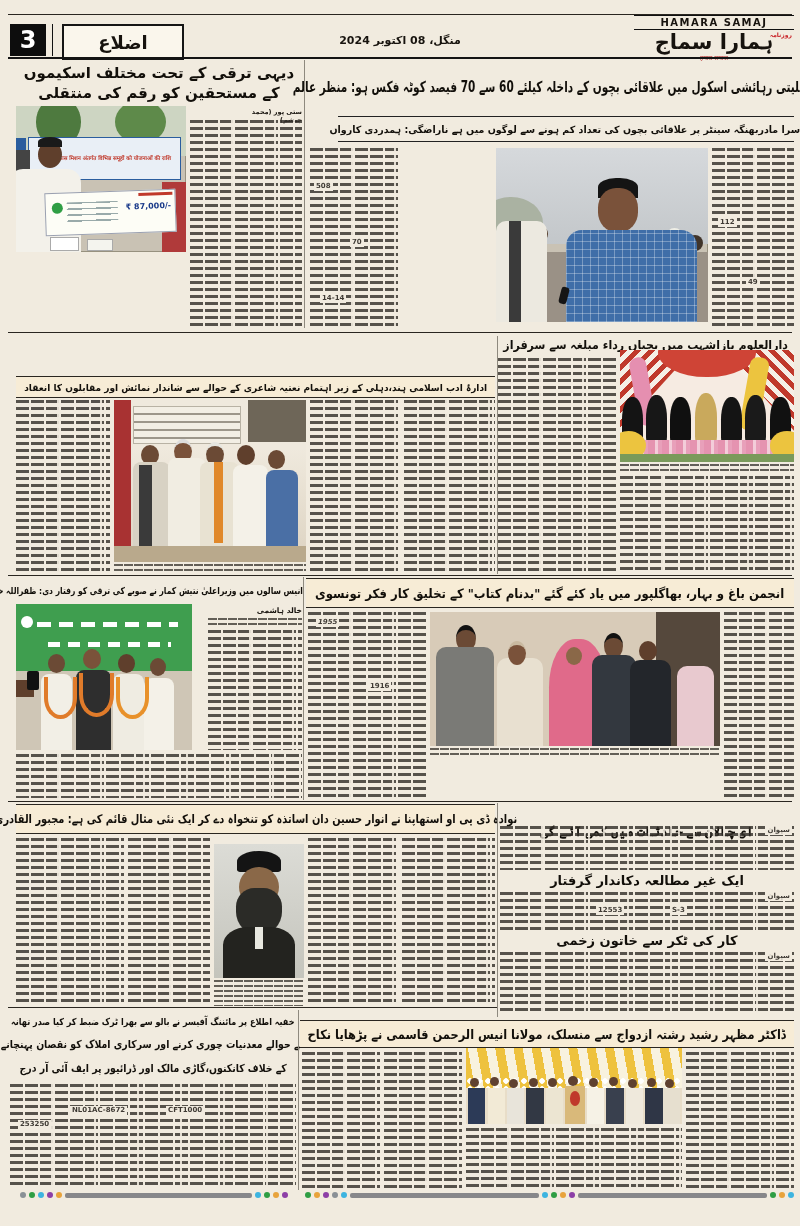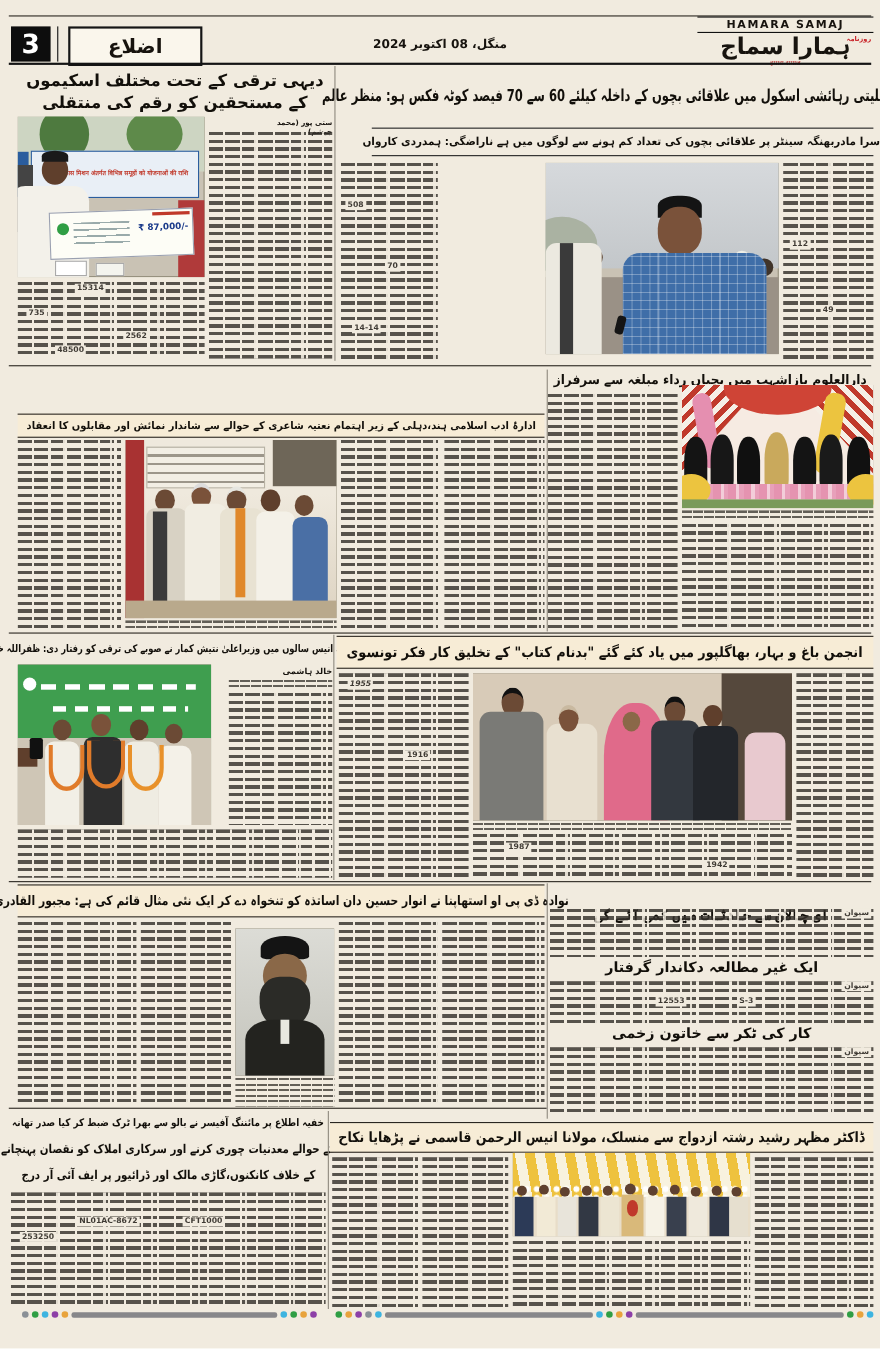--- a/index.html
+++ b/index.html
@@ -129,26 +129,20 @@
       <div class="e rnd" style="left:5%;top:22%;width:11px;height:11px;background:#2f9e44;"></div>
       <div class="e" style="left:16%;top:22%;width:40%;height:56%;
            background-image:repeating-linear-gradient(180deg,#9aa 0 1.5px,transparent 1.5px 6px);"></div>
       <div class="e" style="right:3%;top:26%;font-size:8px;font-weight:800;color:#1a3a8a;direction:ltr;">₹ 87,000/-</div>
       <div class="e" style="right:2%;top:6%;width:26%;height:3px;background:#c0392b;"></div>
     </div>
     <div class="e" style="left:20%;top:90%;width:16%;height:8%;background:#fff;border:1px solid #aaa;"></div>
     <div class="e" style="left:42%;top:91%;width:14%;height:7%;background:#f4f4ee;border:1px solid #aaa;"></div>
   </div>
 
-  <div class="skel" style="left:16px;top:256px;width:170px;height:70px;">
-    <span class="frag" style="left:52px;top:2px;">15314</span>
-    <span class="frag" style="left:8px;top:24px;">735</span>
-    <span class="frag" style="left:96px;top:45px;">2562</span>
-    <span class="frag" style="left:34px;top:58px;">48500</span>
-  </div>
 
   <div class="vrule" style="left:304px;top:60px;height:268px;"></div>
   <div class="hrule" style="left:8px;top:332px;width:784px;"></div>
 
   <div class="hl" style="left:498px;top:336px;width:296px;height:18px;">
     <span style="font-size:12px;transform:scaleX(.92);">دارالعلوم بازاشہب میں بچیاں رداء مبلغہ سے سرفراز</span>
   </div>
   <div class="skel" style="left:498px;top:358px;width:118px;height:214px;"></div>
 
   <div class="ph" style="left:620px;top:350px;width:174px;height:112px;">
@@ -257,24 +251,20 @@
     <div class="e rnd" style="left:27%;top:22%;width:18px;height:20px;background:#7a523a;border-top:4px solid #c9b9a0;"></div>
     <div class="e" style="left:41%;top:20%;width:20%;height:80%;background:#e06a8a;border-radius:45% 45% 0 0;"></div>
     <div class="e rnd" style="left:47%;top:26%;width:16px;height:18px;background:#8a6848;"></div>
     <div class="e rnd" style="left:60%;top:16%;width:19px;height:21px;background:#6b4a35;border-top:5px solid #111;"></div>
     <div class="e" style="left:56%;top:32%;width:15%;height:68%;background:#33383f;border-radius:10px 10px 0 0;"></div>
     <div class="e rnd" style="left:72%;top:22%;width:18px;height:20px;background:#5f3f2c;"></div>
     <div class="e" style="left:69%;top:36%;width:14%;height:64%;background:#23262b;border-radius:10px 10px 0 0;"></div>
     <div class="e" style="left:85%;top:40%;width:13%;height:60%;background:#e8c9cf;border-radius:10px 10px 0 0;"></div>
   </div>
   <div class="skel fine" style="left:430px;top:748px;width:290px;height:8px;"></div>
-  <div class="skel" style="left:430px;top:758px;width:290px;height:40px;">
-    <span class="frag" style="left:30px;top:8px;">1987</span>
-    <span class="frag" style="left:210px;top:24px;">1942</span>
-  </div>
   <div class="skel" style="left:724px;top:612px;width:70px;height:186px;"></div>
   <div class="vrule" style="left:303px;top:577px;height:223px;"></div>
   <div class="hrule" style="left:8px;top:801px;width:784px;"></div>
 
   <div class="hl band" style="left:16px;top:804px;width:479px;height:28px;">
     <span style="font-size:12px;transform:scaleX(.82);">نوادہ ڈی پی او استھاپنا نے انوار حسین دان اساتذہ کو تنخواہ دے کر ایک نئی مثال قائم کی ہے: مجبور القادری</span>
   </div>
   <div class="skel" style="left:16px;top:838px;width:108px;height:168px;"></div>
   <div class="skel" style="left:128px;top:838px;width:82px;height:168px;"></div>
 

